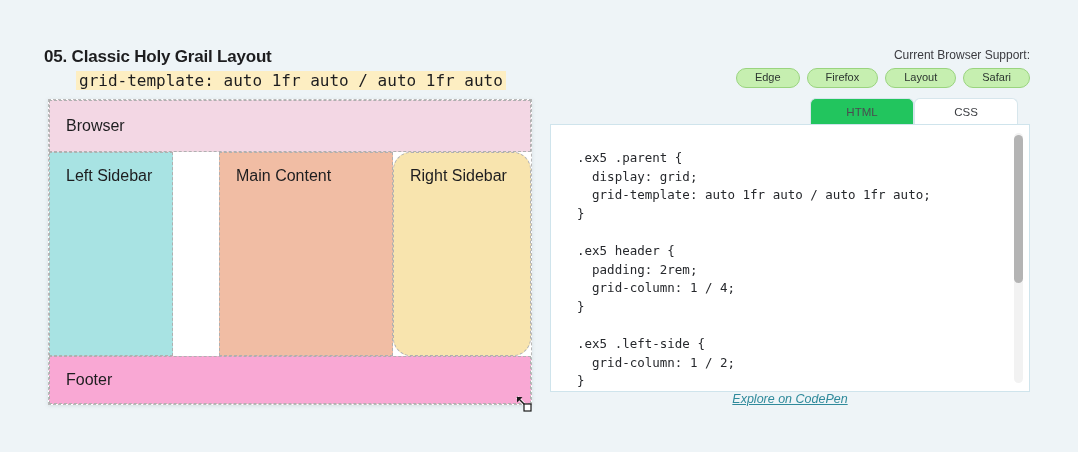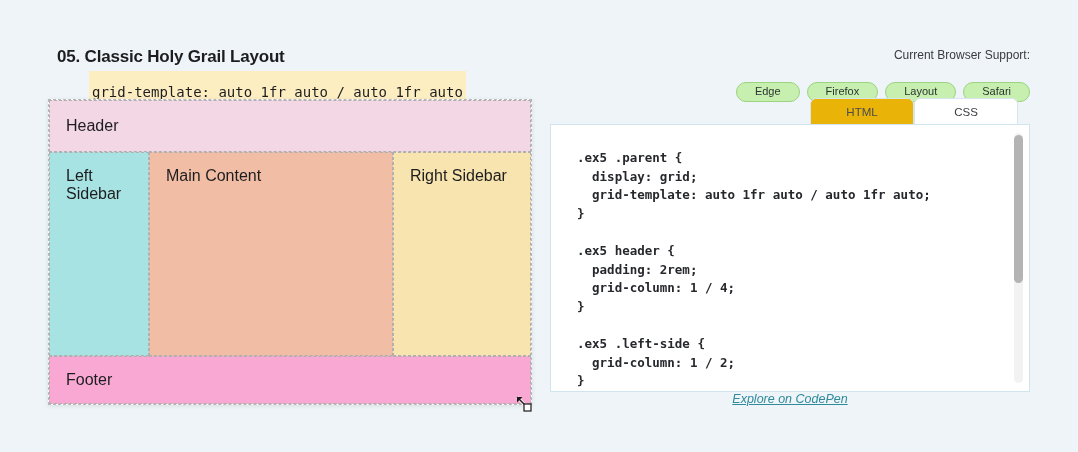--- a/index.html
+++ b/index.html
@@ -15,57 +15,57 @@
   }
   .page {
     position: relative;
     width: 1078px;
     height: 452px;
   }
 
   
   .title-block {
     position: absolute;
-    left: 57px;
+    left: 44px;
     top: 47px;
   }
   .title {
     font-size: 17px;
     font-weight: bold;
     color: #1d1d1f;
     letter-spacing: -0.2px;
     margin: 0;
     white-space: nowrap;
   }
   .subtitle-wrap {
     margin-top: 4px;
     padding-left: 32px;
   }
   .subtitle-code {
     display: inline-block;
     background: #fdeec2;
     color: #1d1d1f;
     font-family: "DejaVu Sans Mono", monospace;
-    font-size: 14px;
+    font-size: 16px;
     line-height: 17px;
-    padding: 13px 3px;
+    padding: 1px 3px;
     white-space: nowrap;
   }
 
   .support-block {
     position: absolute;
     right: 48px;
     top: 48px;
     text-align: right;
   }
   .support-label {
     font-size: 12px;
     color: #3b3b40;
     white-space: nowrap;
-    margin-bottom: 20px;
+    margin-bottom: 6px;
   }
   .badges {
     display: flex;
     gap: 7px;
     justify-content: flex-end;
   }
   .badge {
     background: #c6efb0;
     border: 1px solid #9ad47f;
     border-radius: 10px;
@@ -102,30 +102,32 @@
   }
   .cell-header {
     grid-column: 1 / 4;
     background: #f3d7e4;
     min-height: 52px;
     align-items: center;
   }
   .cell-left {
     grid-column: 1 / 2;
     background: #a8e3e3;
-    width: 100px;
+    width: 124px;
   }
   .cell-main {
     grid-column: 2 / 3;
     background: #f1bda4;
+    margin-left: 46px;
   }
   .cell-right {
     grid-column: 3 / 4;
     background: #f8e4ae;
     width: 138px;
+    border-radius: 18px;
   }
   .cell-footer {
     grid-column: 1 / 4;
     background: #f9a8d4;
     min-height: 48px;
     align-items: center;
   }
   .resize-handle {
     position: absolute;
     left: 516px;
@@ -155,37 +157,36 @@
     display: flex;
     align-items: center;
     justify-content: center;
     font-size: 11.5px;
     color: #43454a;
     border: 1px solid #d7e6ec;
     border-bottom: none;
     border-radius: 6px 6px 0 0;
   }
   .tab.inactive {
-    background: #eab308;
+    background: #22c55e;
     color: #4a4c50;
   }
   .tab.active {
     background: #ffffff;
     color: #3a3c40;
     position: relative;
     z-index: 2;
   }
   .code-box {
     position: relative;
     box-sizing: border-box;
     height: 268px;
     background: #ffffff;
     border: 1px solid #cfe4ec;
     overflow: hidden;
-    font-weight: bold;
   }
   .code-text {
     margin: 0;
     padding: 24px 0 0 26px;
     font-family: "DejaVu Sans Mono", monospace;
     font-size: 12.5px;
     line-height: 18.6px;
     color: #26282c;
     white-space: pre;
   }
@@ -233,21 +234,21 @@
     <div class="support-label">Current Browser Support:</div>
     <div class="badges">
       <span class="badge">Edge</span>
       <span class="badge">Firefox</span>
       <span class="badge">Layout</span>
       <span class="badge">Safari</span>
     </div>
   </div>
 
   <div class="demo">
-    <div class="cell cell-header">Header</div>
+    <div class="cell cell-header">Browser</div>
     <div class="cell cell-left">Left Sidebar</div>
     <div class="cell cell-main">Main Content</div>
     <div class="cell cell-right">Right Sidebar</div>
     <div class="cell cell-footer">Footer</div>
   </div>
 
   <div class="resize-handle">
     <svg width="16" height="16" viewBox="0 0 16 16">
       <path d="M1 1 L11 11" stroke="#ffffff" stroke-width="3" fill="none"></path>
       <path d="M1 1 L11 11" stroke="#1a1a1a" stroke-width="1.4" fill="none"></path>

